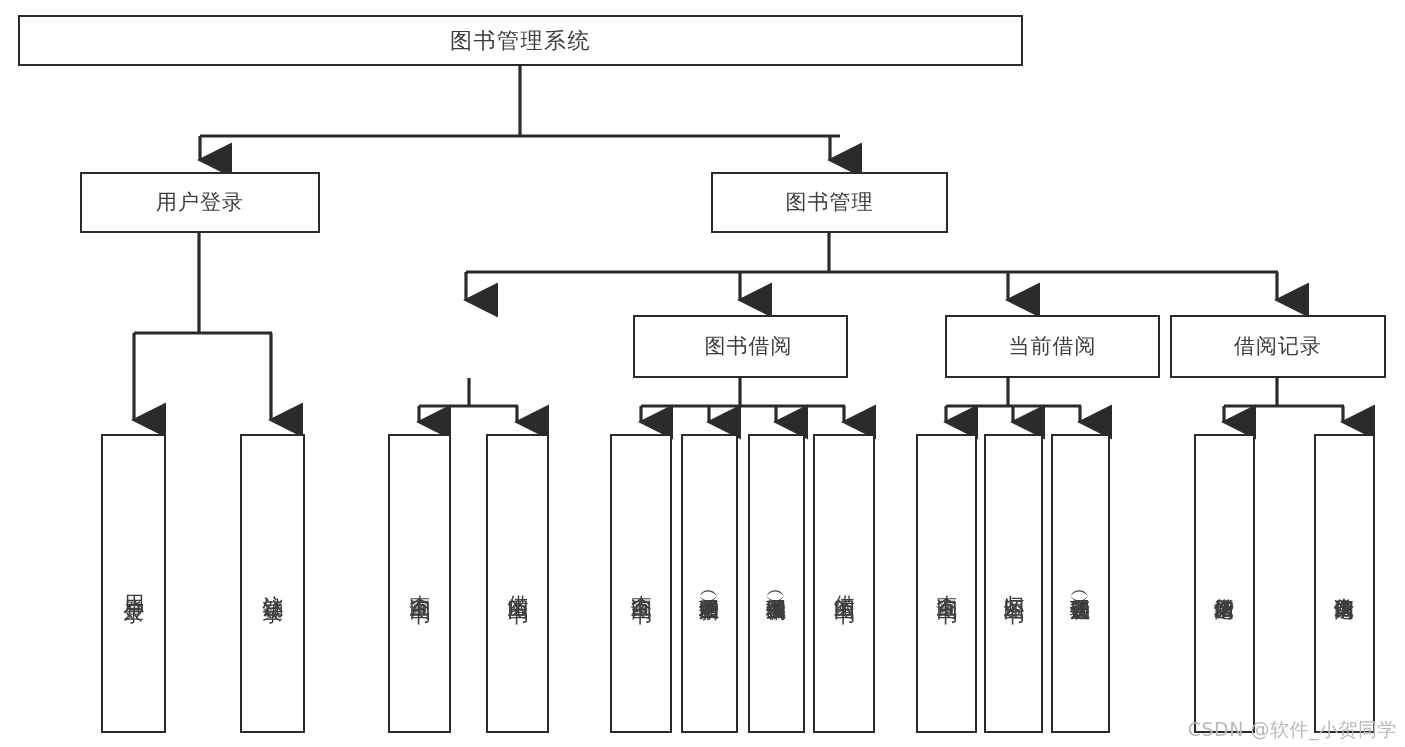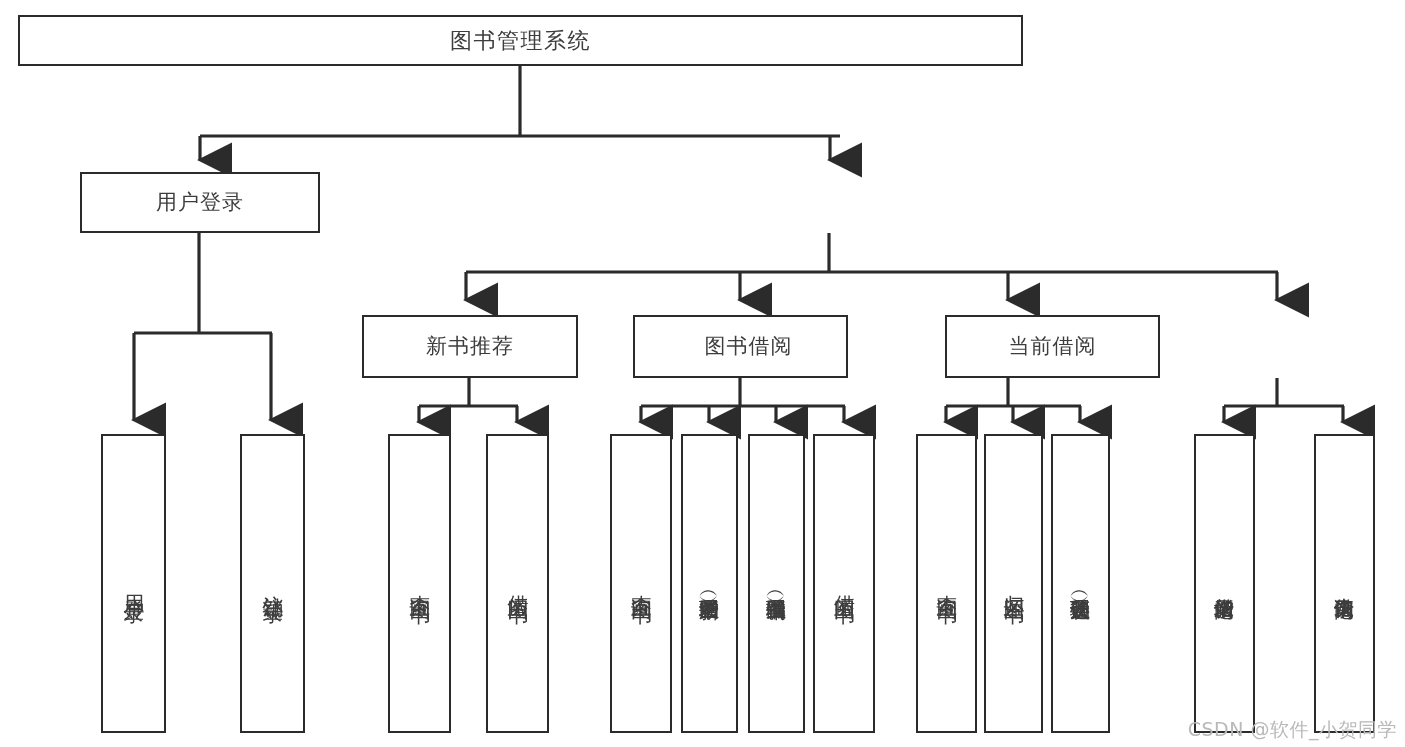--- a/index.html
+++ b/index.html
@@ -104,29 +104,32 @@
     </g>
   </svg>
 
   <div class="node h root" style="left:18px;top:15px;width:1005px;height:51px;">
     <span class="lbl">图书管理系统</span>
   </div>
 
   <div class="node h" style="left:80px;top:172px;width:240px;height:61px;">
     <span class="lbl">用户登录</span>
   </div>
+  <div class="node h" style="left:711px;top:172px;width:237px;height:61px;">
+    <span class="lbl">图书管理</span>
+  </div>
 
-  <div class="node h" style="left:362px;top:315px;width:216px;height:63px;">
-    <span class="lbl">新书推荐</span>
-  </div>
   <div class="node h" style="left:633px;top:315px;width:215px;height:63px;padding-left:16px;">
     <span class="lbl">图书借阅</span>
   </div>
   <div class="node h" style="left:901px;top:315px;width:215px;height:63px;margin-left:44px;">
     <span class="lbl">当前借阅</span>
+  </div>
+  <div class="node h" style="left:1170px;top:315px;width:216px;height:63px;">
+    <span class="lbl">借阅记录</span>
   </div>
 
   <div class="node v" style="left:101px;top:434px;width:65px;height:299px;">
     <span class="lbl">用户登录</span>
   </div>
   <div class="node v" style="left:240px;top:434px;width:65px;height:299px;">
     <span class="lbl">注销登录</span>
   </div>
 
   <div class="node v" style="left:388px;top:434px;width:63px;height:299px;">

